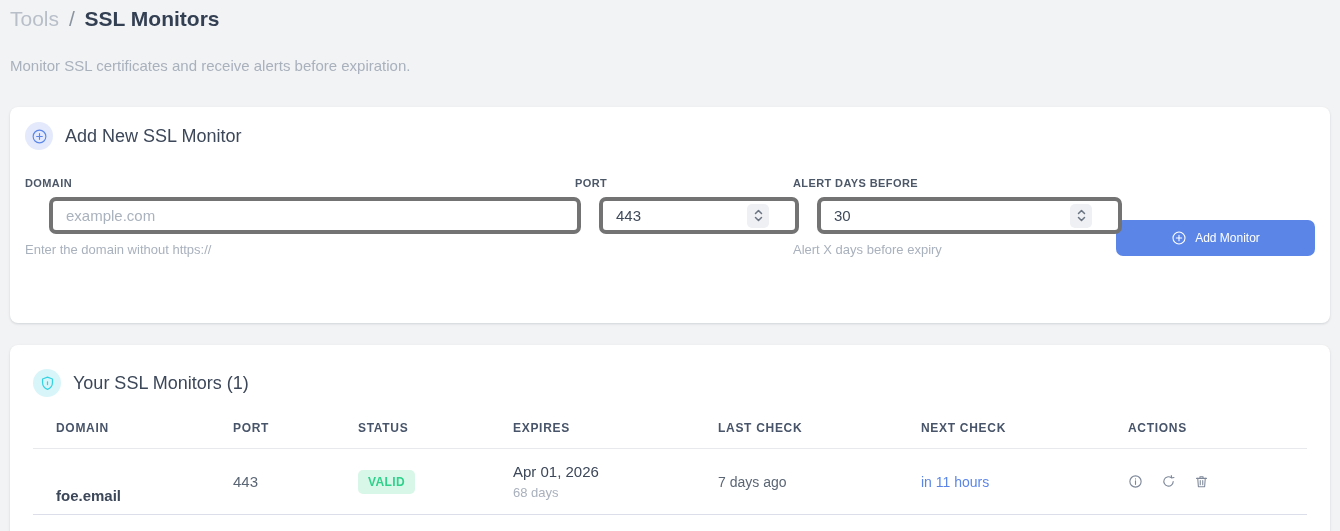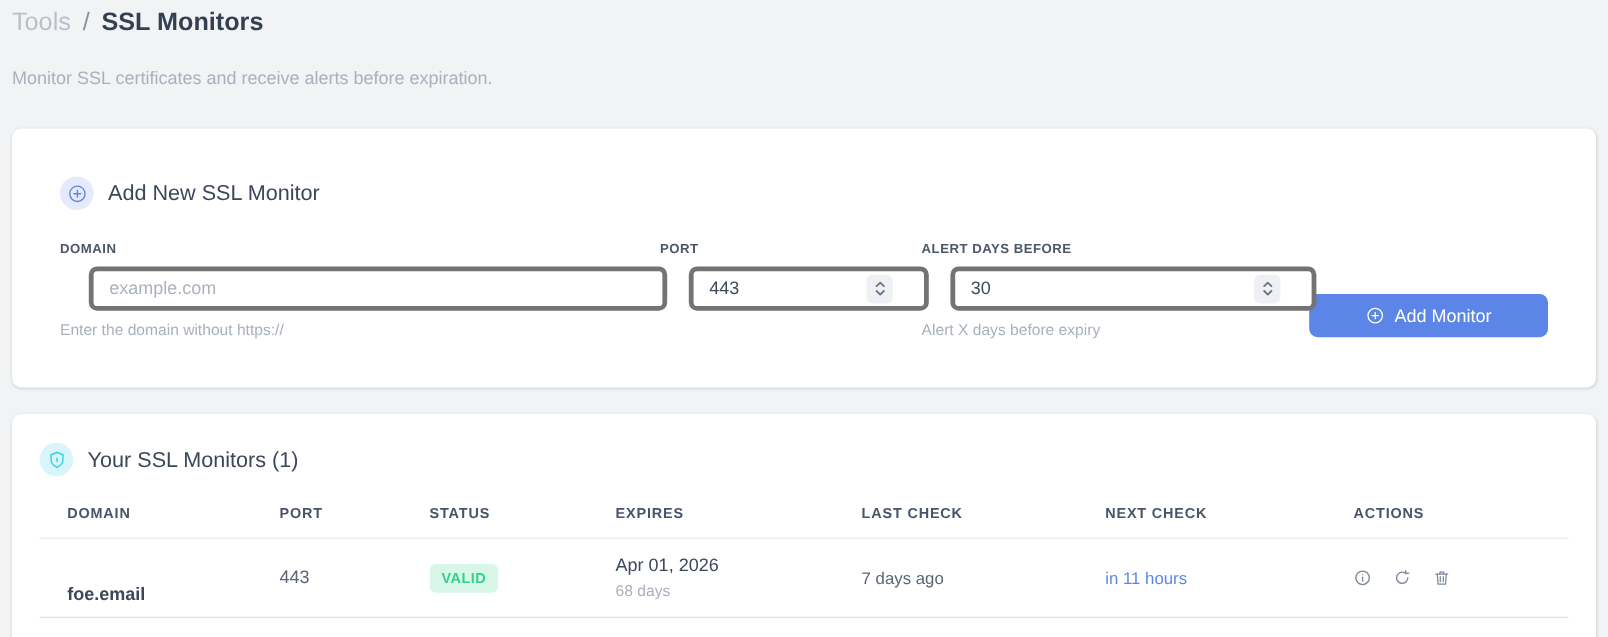--- a/index.html
+++ b/index.html
@@ -17,21 +17,21 @@
   .crumb-sep { color: #8b93a0; font-weight: 400; margin: 0 4px; }
   .crumb-current { color: #333f52; font-weight: 700; }
   .subtitle { margin-top: 26px; font-size: 15px; color: #a9b1bd; }
 
   
   .card {
     background: #ffffff;
     border-radius: 8px;
     box-shadow: 0 1px 3px rgba(40,50,70,0.10), 0 1px 2px rgba(40,50,70,0.06);
   }
-  .card-add { margin-top: 33px; height: 216px; padding: 40px; }
+  .card-add { margin-top: 33px; height: 216px; padding: 15px; }
   .card-list { margin-top: 22px; height: 245px; padding: 24px 23px 0 23px; }
 
   .card-header { display: flex; align-items: center; gap: 12px; }
   .icon-bubble {
     width: 28px; height: 28px; border-radius: 50%;
     display: flex; align-items: center; justify-content: center;
     flex: 0 0 28px;
   }
   .bubble-blue { background: #e4eafc; color: #5b86e8; }
   .bubble-cyan { background: #d8f5f9; color: #35d3e2; }
@@ -60,21 +60,21 @@
   .spinner {
     position: absolute; right: 6px; top: 50%; transform: translateY(-50%);
     width: 22px; height: 24px; border-radius: 5px; background: #eef0f3;
     display: flex; align-items: center; justify-content: center; cursor: pointer;
   }
   .spinner svg { width: 11px; height: 15px; }
 
   .btn-primary {
     margin-top: 43px; flex: 0 0 199px; height: 36px;
     background: #5b86e8; color: #ffffff; border: none; border-radius: 7px;
-    font-size: 15px; font-family: "Liberation Sans", sans-serif;
+    font-size: 12px; font-family: "Liberation Sans", sans-serif;
     display: flex; align-items: center; justify-content: center; gap: 8px;
     cursor: pointer;
   }
   .btn-primary svg { width: 16px; height: 16px; }
 
   
   .table { margin-top: 24px; }
   .tr {
     display: grid;
     grid-template-columns: 177px 125px 155px 205px 203px 207px 1fr;

